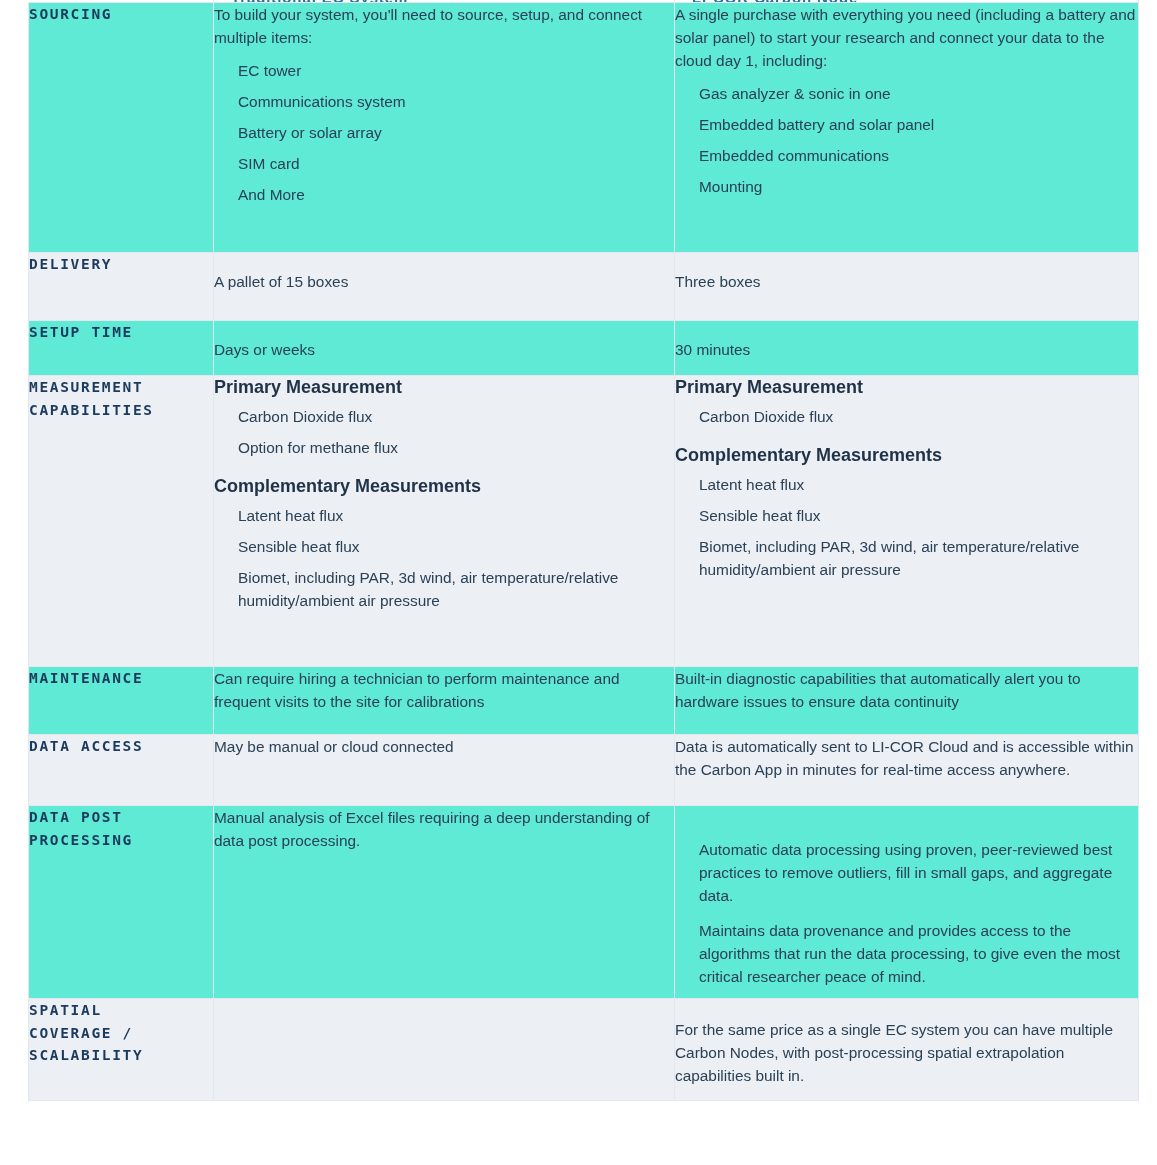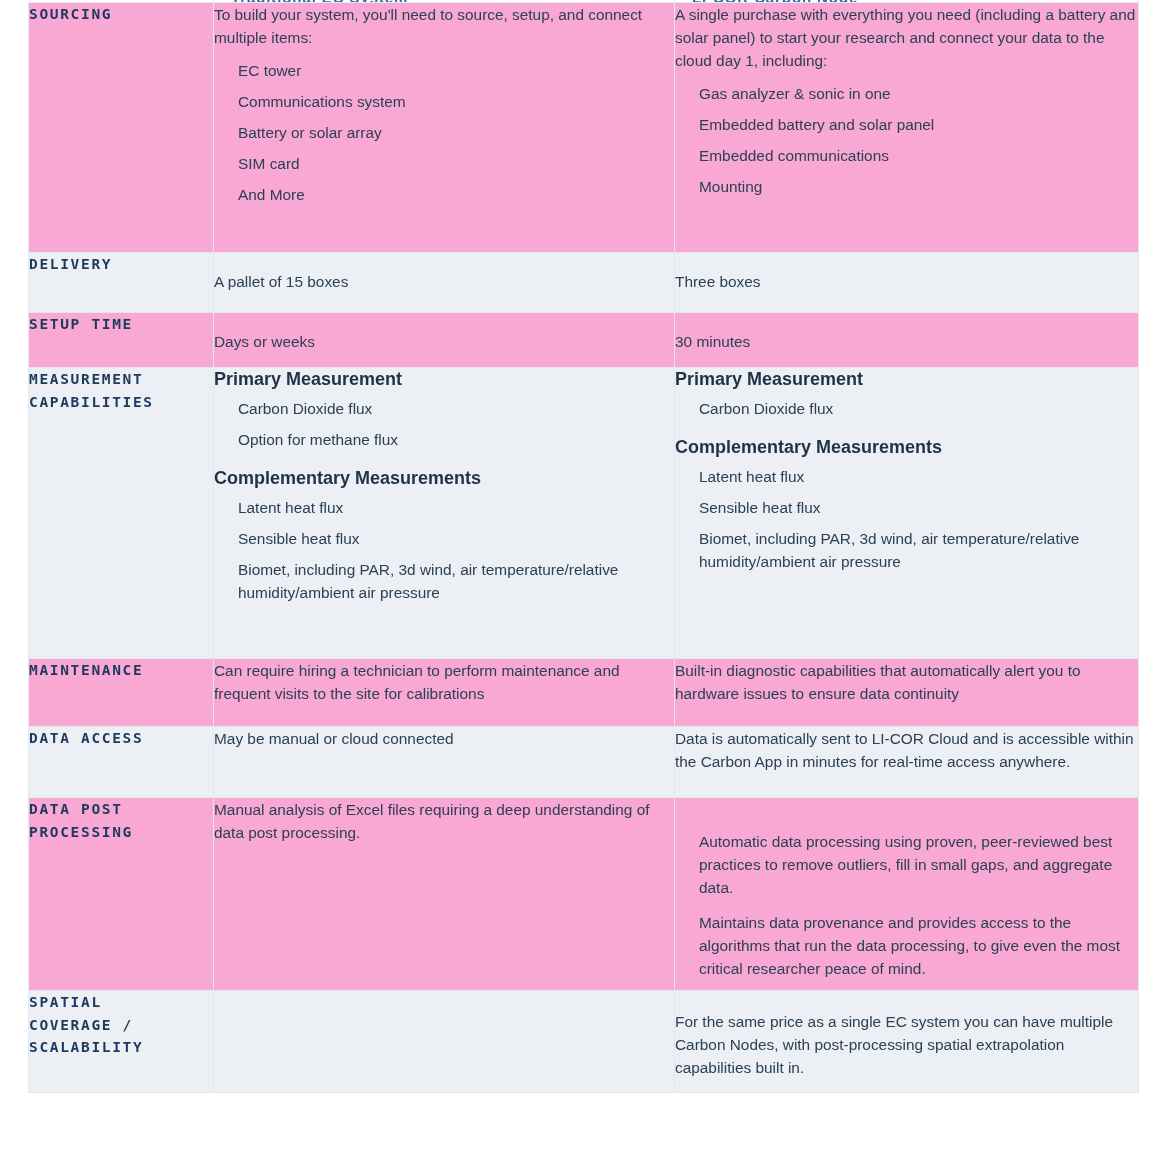--- a/index.html
+++ b/index.html
@@ -54,21 +54,21 @@
     overflow: hidden;
   }
   thead th.h-label { border: none; }
   thead th .hd-inner {
     display: block;
     padding-left: 17px;
   }
 
   
   tbody tr.row-alt > td { background: #eceff4; }
-  tbody tr.row-plain > td { background: #f9a8d4; }
+  tbody tr.row-plain > td { background: #5eead4; }
 
   td.cell-label {
     padding: 21px 16px 20px 17px;
     border-left: 1px solid #e2e8ee;
   }
   .row-label {
     font-family: "DejaVu Sans Mono", "Liberation Mono", monospace;
     font-size: 14.5px;
     font-weight: 700;
     letter-spacing: 0.115em;
@@ -121,21 +121,21 @@
   ul.para-list li {
     font-size: 15.4px;
     line-height: 23px;
     color: #2b4156;
     margin: 0 0 12px 0;
   }
   ul.para-list li:last-child { margin-bottom: 0; }
 
   
   tr.r-sourcing   td { height: 250px; }
-  tr.r-delivery   td { height: 60px; margin-left: 46px; }
+  tr.r-delivery   td { height: 68px; margin-left: 46px; }
   tr.r-setup      td { height: 55px; }
   tr.r-measure    td { height: 291px; }
   tr.r-maint      td { height: 68px; margin-top: 16px; }
   tr.r-access     td { height: 71px; }
   tr.r-post       td { height: 181px; }
   tr.r-spatial    td { height: 102px; }
 
   tr.r-delivery td.cell-body,
   tr.r-setup td.cell-body { padding-top: 17px; }
 

